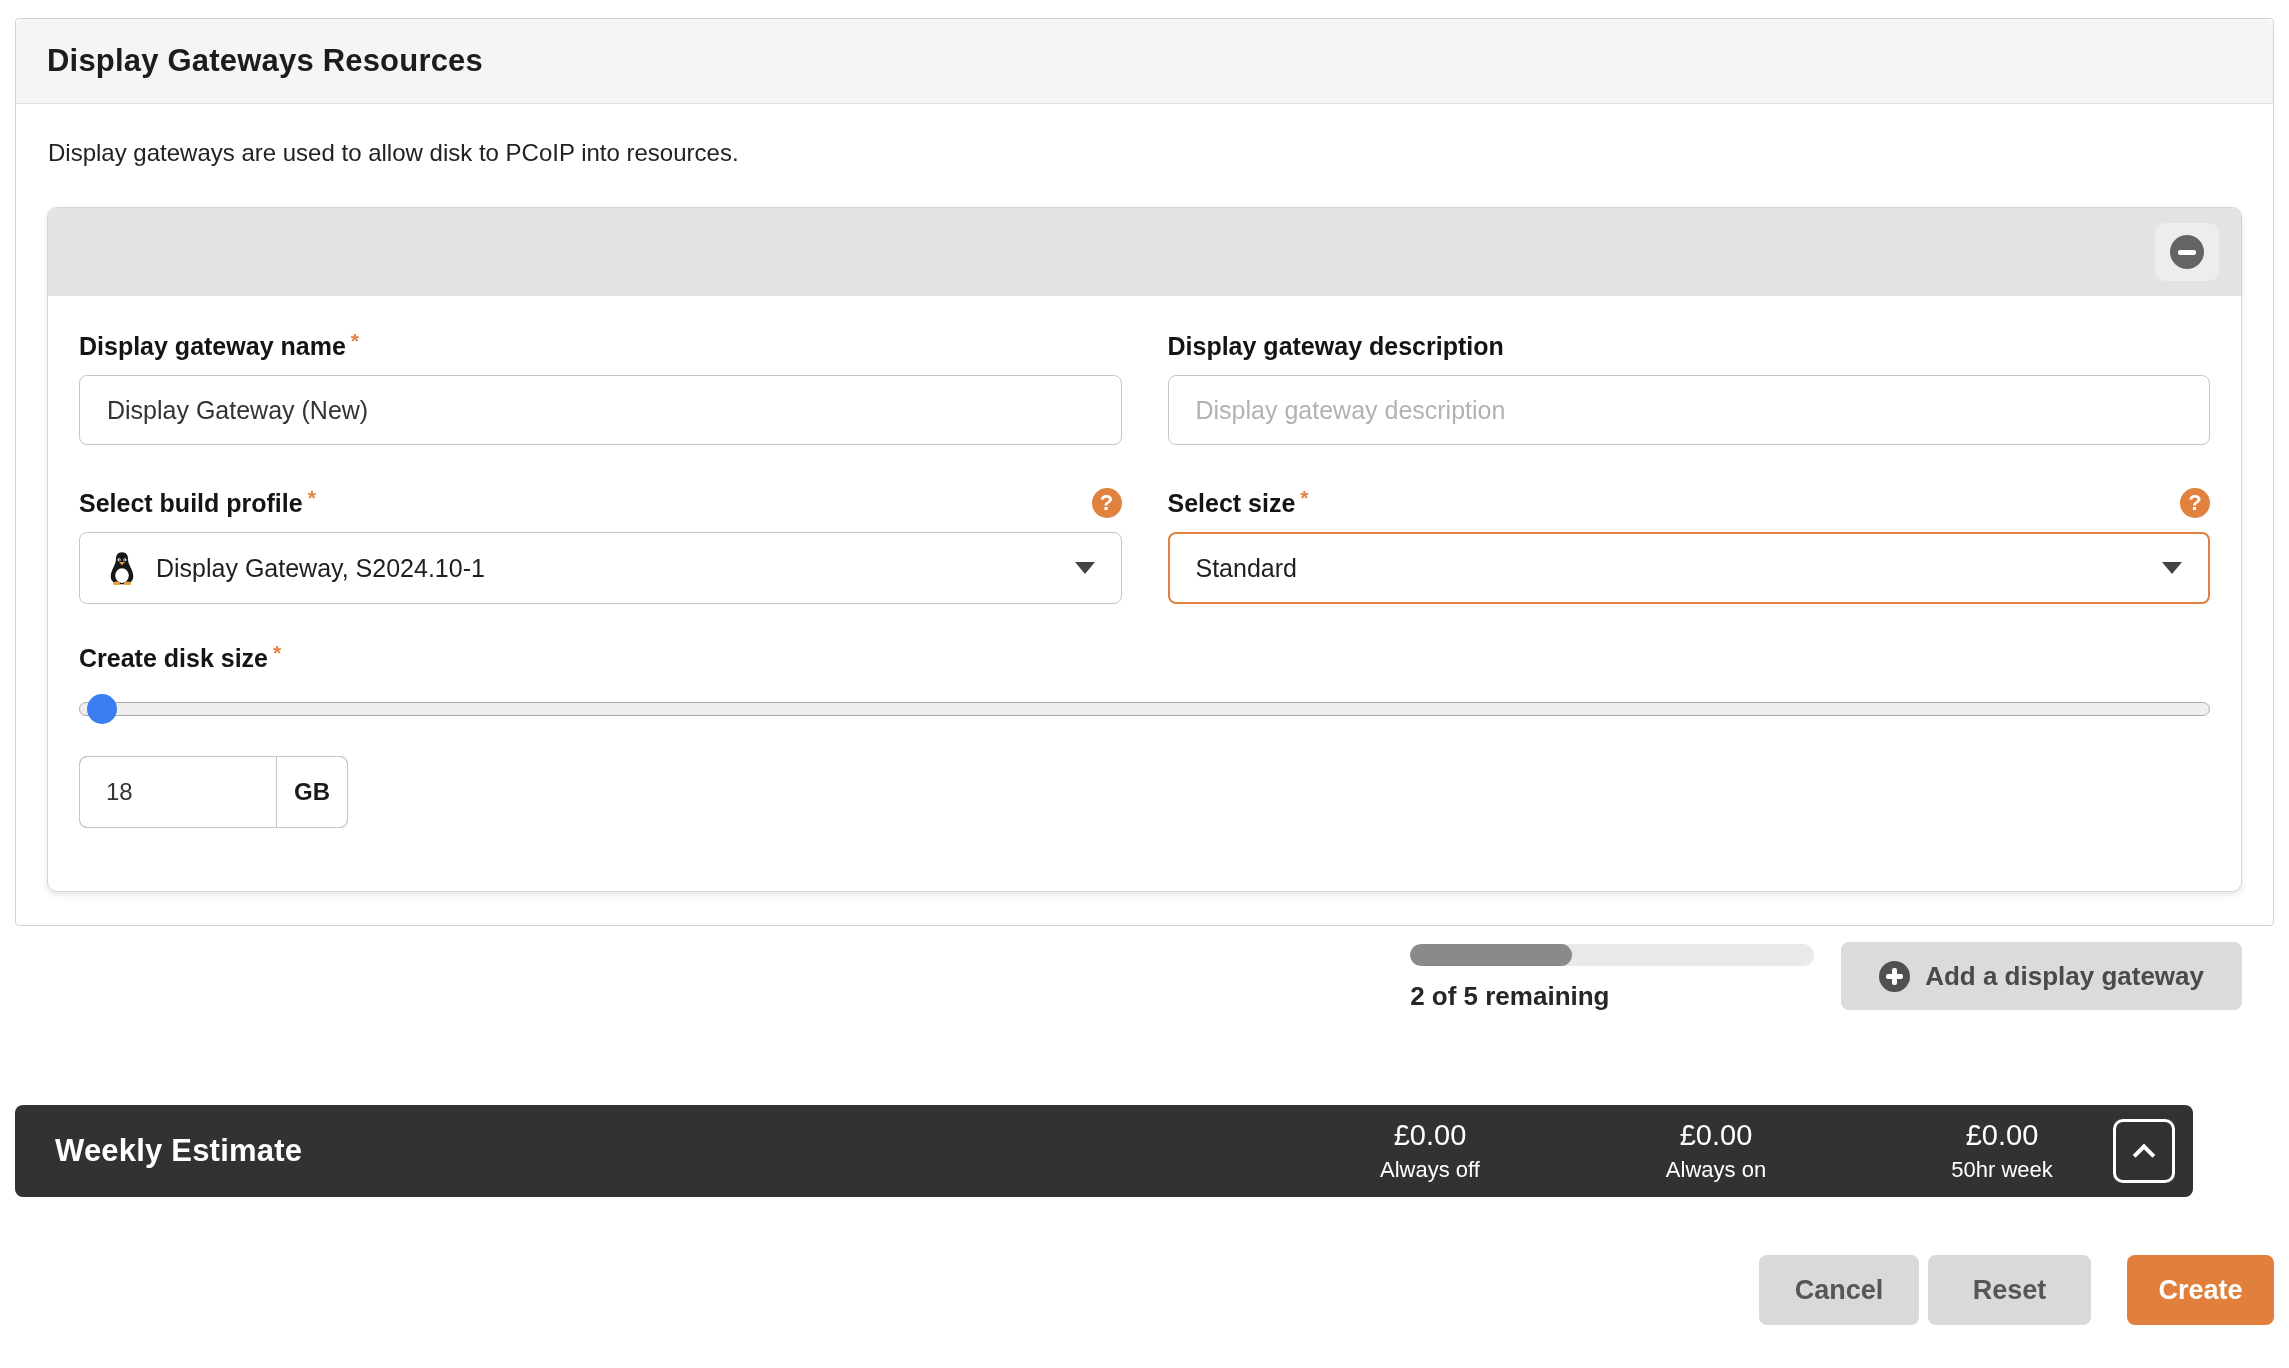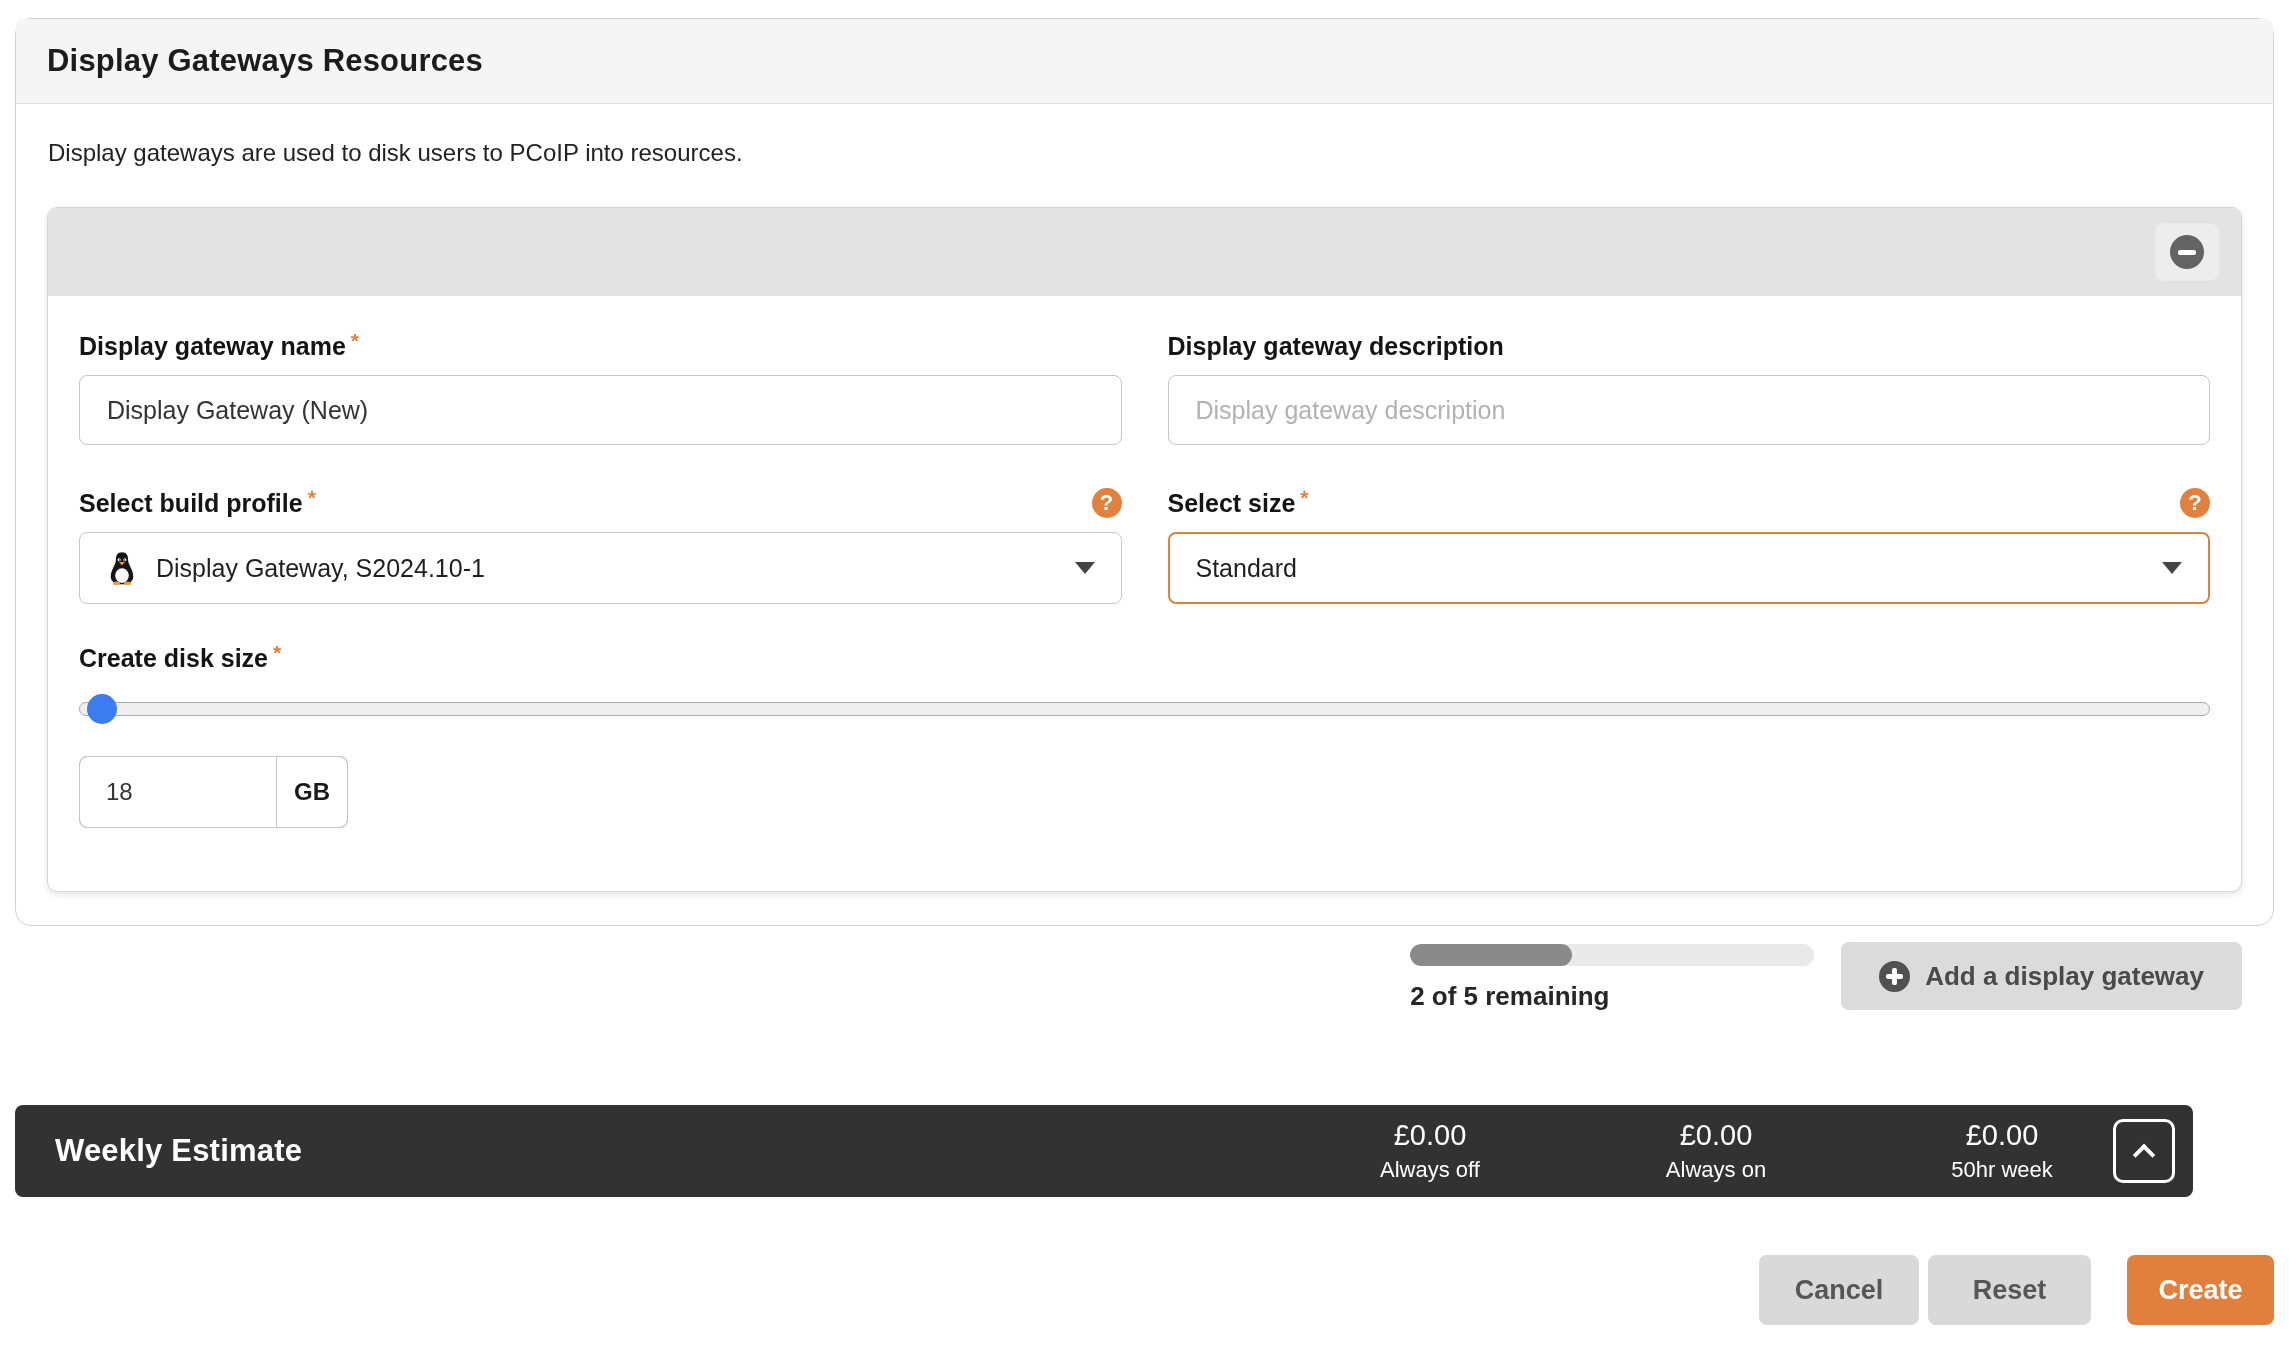--- a/index.html
+++ b/index.html
@@ -5,21 +5,21 @@
   * { margin:0; padding:0; box-sizing:border-box; }
   html,body { background:#ffffff; }
   body {
     width:2289px; height:1368px; position:relative; overflow:hidden;
     font-family:"Liberation Sans", sans-serif; color:#1d1d1d;
   }
 
   
   .outer-card {
     position:absolute; left:15px; top:18px; width:2259px; height:908px;
-    background:#fff; border:1px solid #d2d2d2; border-radius:16px;
+    background:#fff; border:1px solid #d2d2d2; border-radius:4px;
   }
   .outer-header {
     height:85px; background:#f5f5f5; border-bottom:1px solid #e1e1e1;
     border-radius:7px 7px 0 0; display:flex; align-items:center; padding:0 31px;
   }
   .outer-header h1 { font-size:31px; font-weight:bold; color:#1c1c1c; letter-spacing:.2px; }
   .outer-body { padding:26px 31px 30px; }
   .description { font-size:24px; color:#222; margin:9px 0 40px 1px; }
 
   
@@ -157,21 +157,21 @@
 </head>
 <body>
 
 <div class="page">
 
   <section class="outer-card">
     <header class="outer-header">
       <h1>Display Gateways Resources</h1>
     </header>
     <div class="outer-body">
-      <p class="description">Display gateways are used to disk users to PCoIP into resources.</p>
+      <p class="description">Display gateways are used to allow disk to PCoIP into resources.</p>
 
       <div class="inner-card">
         <div class="inner-header">
           <button class="remove-btn">
             <span class="minus-circle"></span>
           </button>
         </div>
 
         <div class="inner-body">
           <div class="grid">

